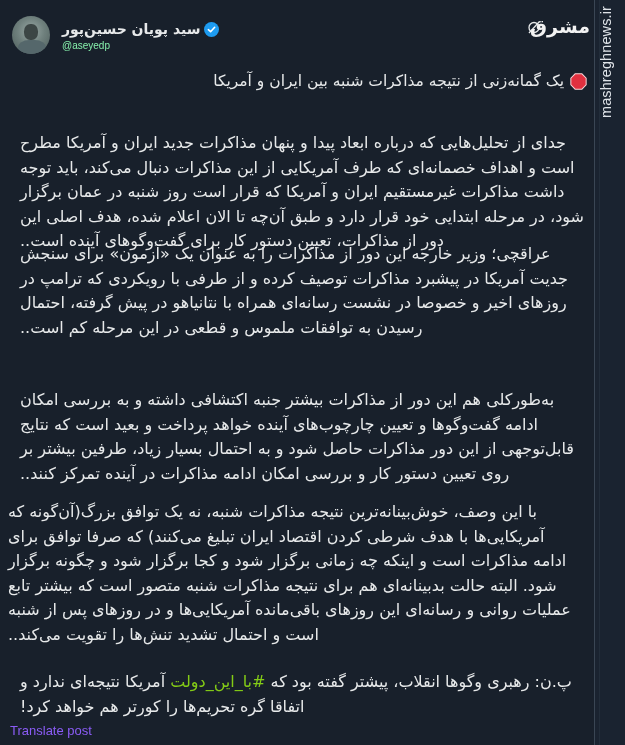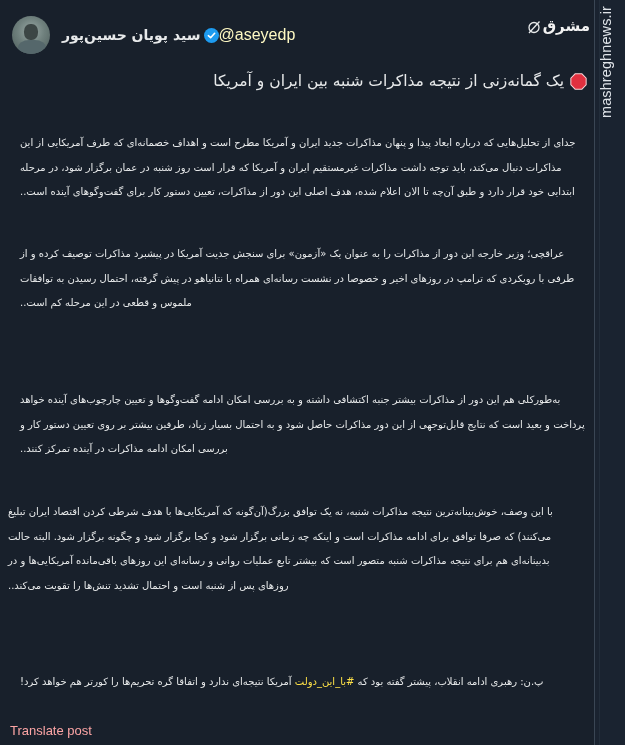--- a/index.html
+++ b/index.html
@@ -40,61 +40,61 @@
     position:relative; overflow:hidden; flex:0 0 auto;
   }
   .avatar .head {
     position:absolute; left:12px; top:8px; width:14px; height:16px; border-radius:45%;
     background:#3c4645;
   }
   .avatar .body {
     position:absolute; left:6px; top:24px; width:28px; height:20px; border-radius:40% 40% 0 0;
     background:#55676b;
   }
-  .author-text { margin-left:12px; display:flex; flex-direction:row; }
+  .author-text { margin-left:12px; display:flex; flex-direction:column; }
   .name-row { display:flex; align-items:center; direction:ltr; height:20px; }
   .name { font-weight:bold; font-size:14px; color:#e7e9ea; direction:rtl; }
   .verified {
     width:15px; height:15px; border-radius:50%; background:#1d9bf0; margin-left:3px;
     display:inline-flex; align-items:center; justify-content:center;
   }
-  .handle { font-size:16px; color:#fef9c3; font-family:"Liberation Sans", sans-serif; margin-top:1px; }
+  .handle { font-size:10px; color:#86efac; font-family:"Liberation Sans", sans-serif; margin-top:1px; }
 
   .logo {
     position:absolute; left:550px; top:14px; width:40px; height:24px;
-    font-size:15px; font-weight:bold; color:#f2f2f2; direction:rtl; text-align:center;
+    font-size:19px; font-weight:bold; color:#f2f2f2; direction:rtl; text-align:center;
     line-height:24px;
   }
   .x-icon {
     position:absolute; left:527px; top:20px; width:14px; height:14px;
   }
 
   .tweet-body {
     position:absolute; left:20px; top:70px; width:567px;
     direction:rtl; text-align:left;
   }
   .title-line {
     display:flex; align-items:center; justify-content:flex-start;
     font-size:15.5px; line-height:22px; color:#e7e9ea; margin-right:0;
   }
   .stop-icon {
     width:17px; height:17px; margin-left:6px; flex:0 0 auto;
   }
   .para {
-    font-size:10px; line-height:24.5px; color:#e7e9ea; margin:0; padding-right:0;
+    font-size:16px; line-height:24.5px; color:#e7e9ea; margin:0; padding-right:0;
   }
   .p1 { position:absolute; top:61px; right:0; width:567px; }
   .p2 { position:absolute; top:172px; right:0; width:567px; }
   .p3 { position:absolute; top:318px; right:0; width:567px; }
   .p4 { position:absolute; top:430px; right:12px; width:567px; }
   .p5 { position:absolute; top:600px; right:0; width:567px; }
-  .hashtag { color:#fde047; }
+  .hashtag { color:#84cc16; }
   .translate {
     position:absolute; left:10px; top:723px;
-    font-family:"Liberation Sans", sans-serif; font-size:13px; color:#fca5a5;
+    font-family:"Liberation Sans", sans-serif; font-size:13px; color:#8b5cf6;
   }
 </style>
 </head>
 <body>
 
 <div class="main">
 
   <div class="author">
     <div class="avatar">
       <div class="head"></div>
@@ -124,21 +124,21 @@
       <svg class="stop-icon" viewBox="0 0 20 20">
         <polygon points="6,1 14,1 19,6 19,14 14,19 6,19 1,14 1,6" fill="#e0303f" stroke="#f4d3d6" stroke-width="1.2"></polygon>
       </svg>
       <span>یک گمانه‌زنی از نتیجه مذاکرات شنبه بین ایران و آمریکا</span>
     </div>
 
     <p class="para p1">جدای از تحلیل‌هایی که درباره ابعاد پیدا و پنهان مذاکرات جدید ایران و آمریکا مطرح است و اهداف خصمانه‌ای که طرف آمریکایی از این مذاکرات دنبال می‌کند، باید توجه داشت مذاکرات غیرمستقیم ایران و آمریکا که قرار است روز شنبه در عمان برگزار شود، در مرحله ابتدایی خود قرار دارد و طبق آن‌چه تا الان اعلام شده، هدف اصلی این دور از مذاکرات، تعیین دستور کار برای گفت‌وگوهای آینده است..</p>
     <p class="para p2">عراقچی؛ وزیر خارجه این دور از مذاکرات را به عنوان یک «آزمون» برای سنجش جدیت آمریکا در پیشبرد مذاکرات توصیف کرده و از طرفی با رویکردی که ترامپ در روزهای اخیر و خصوصا در نشست رسانه‌ای همراه با نتانیاهو در پیش گرفته، احتمال رسیدن به توافقات ملموس و قطعی در این مرحله کم است..</p>
     <p class="para p3">به‌طورکلی هم این دور از مذاکرات بیشتر جنبه اکتشافی داشته و به بررسی امکان ادامه گفت‌وگوها و تعیین چارچوب‌های آینده خواهد پرداخت و بعید است که نتایج قابل‌توجهی از این دور مذاکرات حاصل شود و به احتمال بسیار زیاد، طرفین بیشتر بر روی تعیین دستور کار و بررسی امکان ادامه مذاکرات در آینده تمرکز کنند..</p>
     <p class="para p4">با این وصف، خوش‌بینانه‌ترین نتیجه مذاکرات شنبه، نه یک توافق بزرگ(آن‌گونه که آمریکایی‌ها با هدف شرطی کردن اقتصاد ایران تبلیغ می‌کنند) که صرفا توافق برای ادامه مذاکرات است و اینکه چه زمانی برگزار شود و کجا برگزار شود و چگونه برگزار شود. البته حالت بدبینانه‌ای هم برای نتیجه مذاکرات شنبه متصور است که بیشتر تابع عملیات روانی و رسانه‌ای این روزهای باقی‌مانده آمریکایی‌ها و در روزهای پس از شنبه است و احتمال تشدید تنش‌ها را تقویت می‌کند..</p>
-    <p class="para p5"><span>پ.ن: رهبری ادامه انقلاب، پیشتر گفته بود که </span><span class="hashtag">#با_این_دولت</span><span> آمریکا نتیجه‌ای ندارد و اتفاقا گره تحریم‌ها را کورتر هم خواهد کرد!</span></p>
+    <p class="para p5"><span>پ.ن: رهبری وگوها انقلاب، پیشتر گفته بود که </span><span class="hashtag">#با_این_دولت</span><span> آمریکا نتیجه‌ای ندارد و اتفاقا گره تحریم‌ها را کورتر هم خواهد کرد!</span></p>
   </div>
 
   <div class="translate">Translate post</div>
 </div>
 
 <div class="side-strip">
   <div class="inner-line"></div>
   <div class="site-text">mashreghnews.ir</div>
 </div>
 

